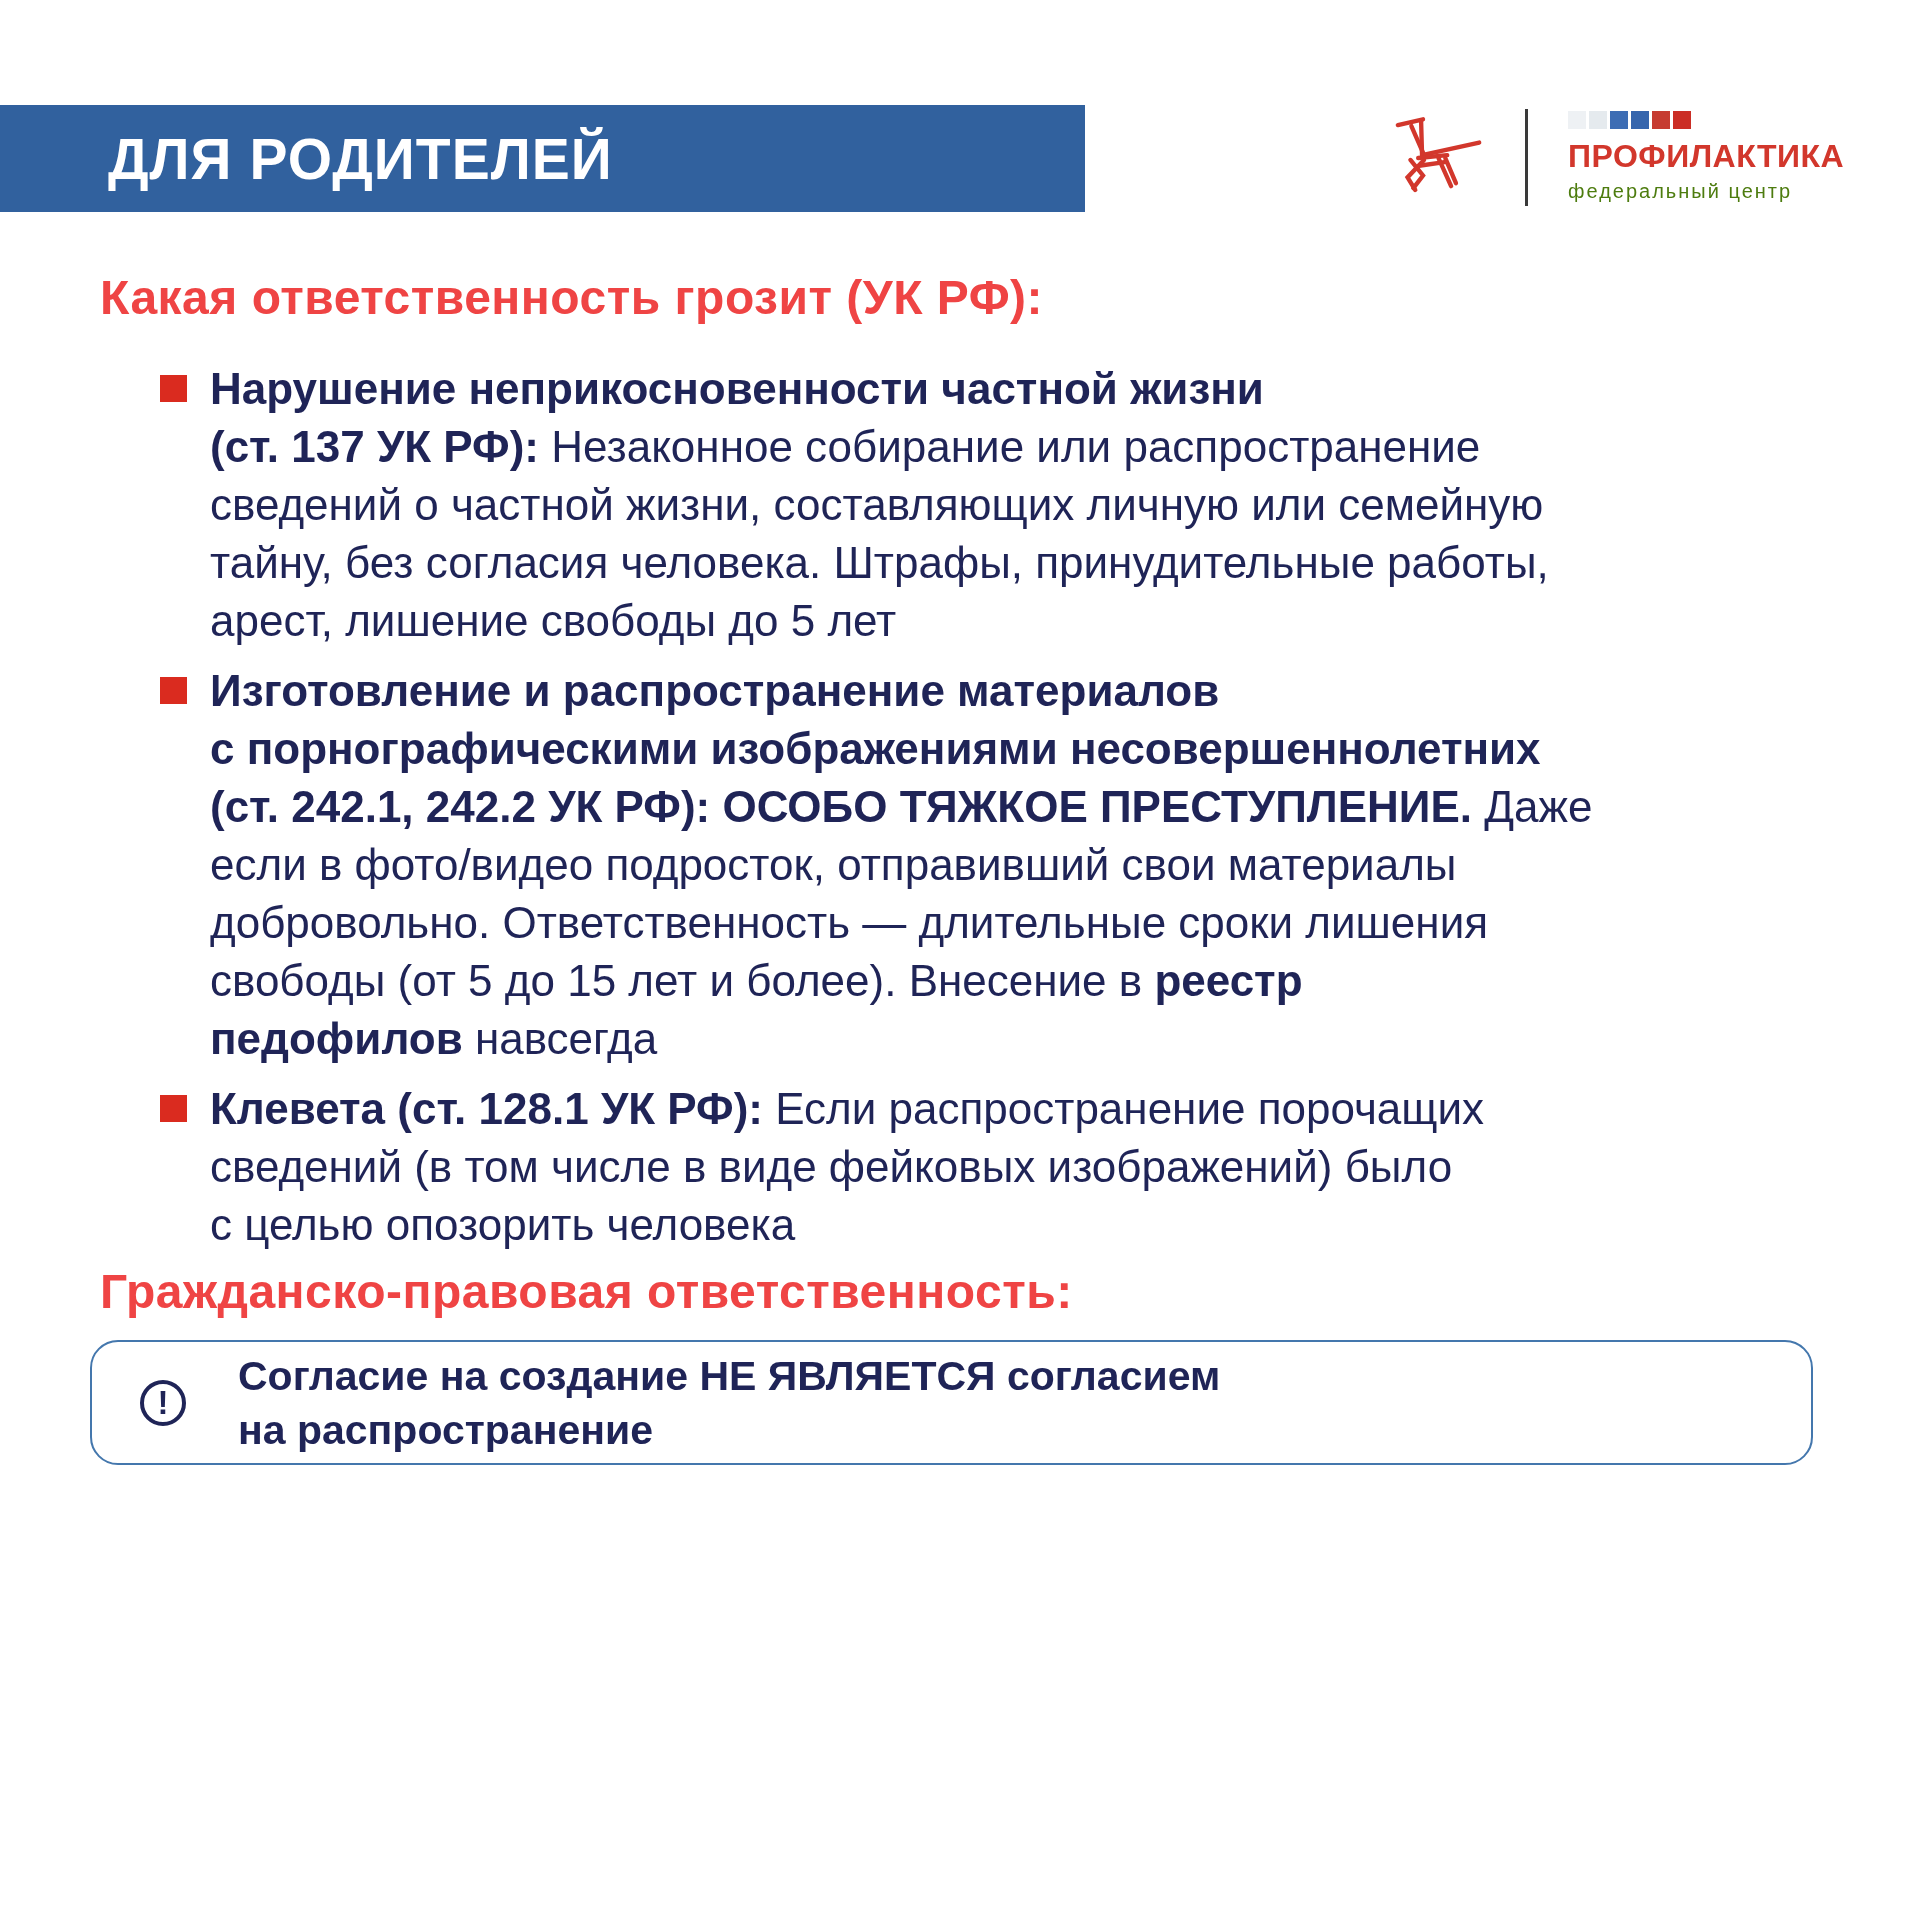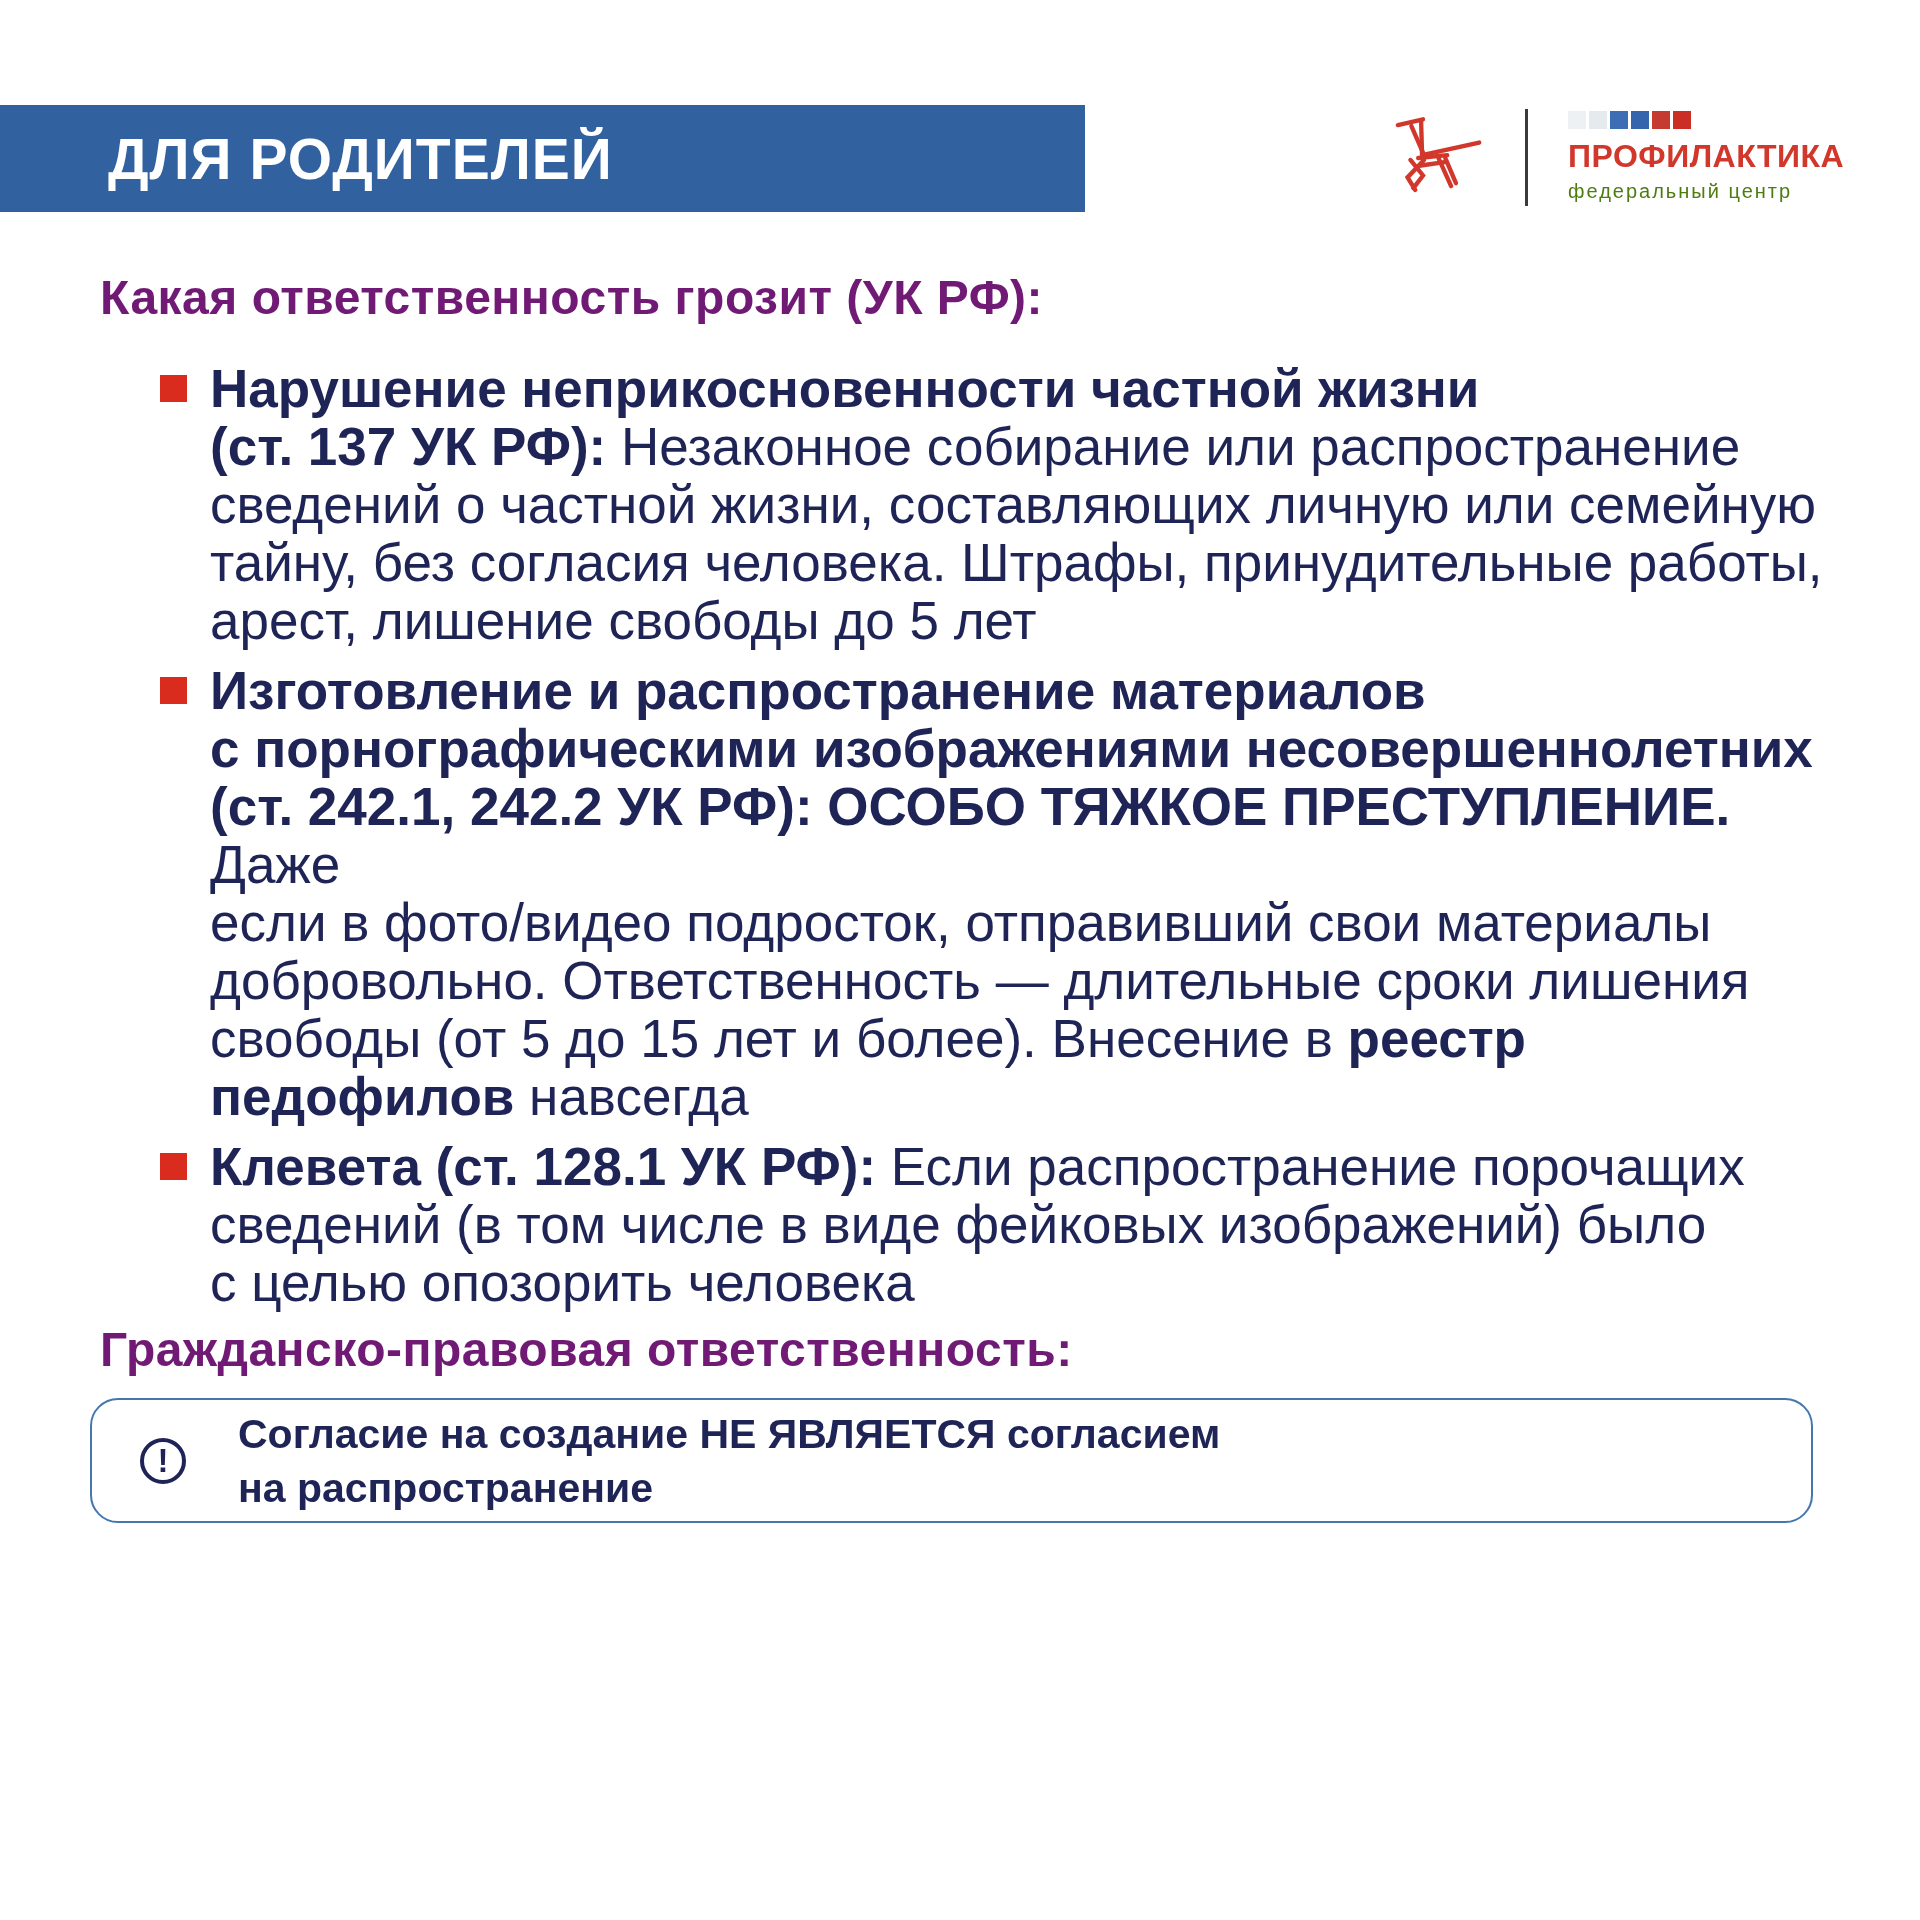--- a/index.html
+++ b/index.html
@@ -30,30 +30,30 @@
   .horse{width:92px;height:98px;margin-top:4px;}
   .logo-divider{width:3px;height:97px;background:#3a3a3a;margin-left:40px;}
   .logo-right{margin-left:40px;width:252px;display:flex;flex-direction:column;align-items:flex-start;}
   .flag-row{display:flex;gap:3px;margin-bottom:9px;}
   .sq{width:18px;height:18px;display:inline-block;}
   .brand{font-size:32px;font-weight:bold;color:#d2372c;letter-spacing:0.5px;white-space:nowrap;}
   .brand-sub{font-size:20px;color:#4d7c0f;letter-spacing:2px;margin-top:5px;white-space:nowrap;}
   
   .content{position:absolute;left:100px;top:272px;width:1760px;}
   .section-heading{
-    font-size:48px;line-height:52px;font-weight:bold;color:#701a75;
+    font-size:48px;line-height:52px;font-weight:bold;color:#ef4444;
     margin:0 0 36px 0;letter-spacing:0.5px;
   }
   .section-heading.second{margin-top:0;margin-bottom:22px;}
   .offense-list{list-style:none;margin:0;padding:0;}
   .bullet-item{
     position:relative;
     margin:0 0 12px 60px;
     padding-left:50px;
-    font-size:53px;line-height:58px;
+    font-size:44px;line-height:58px;
     color:#1f2457;
     white-space:pre-wrap;
   }
   .bullet-item .b{font-weight:bold;}
   .marker{
     position:absolute;left:0;top:15px;
     width:27px;height:27px;background:#da2b1f;
   }
   .civil-text{
     font-size:41px;line-height:58px;color:#1f2457;

